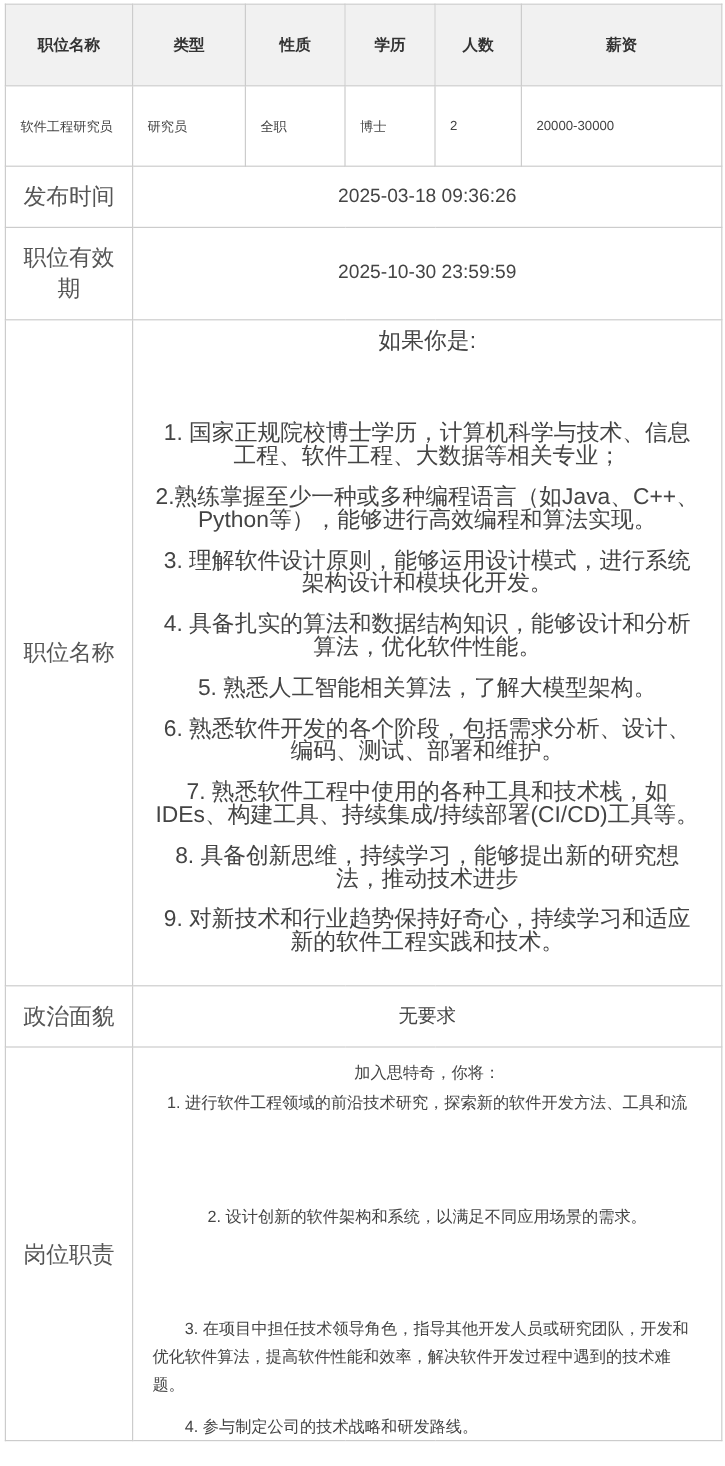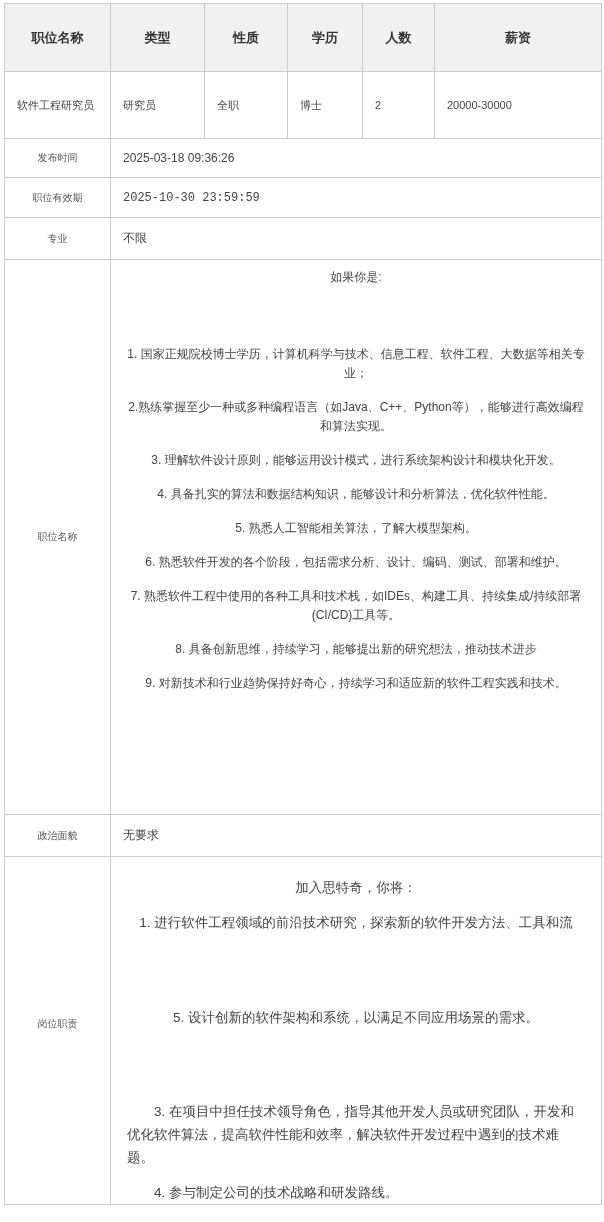--- a/index.html
+++ b/index.html
@@ -22,42 +22,42 @@
     border:1px solid var(--border);
     padding:12px;
     overflow:hidden;
   }
   .jobtable th{
     background:var(--header-bg);
     font-weight:bold;font-size:13px;color:#333;
     height:43px;text-align:center;
   }
   tr.job-row td{height:42px;font-size:11px;text-align:left;}
-  td.lbl{font-size:10px;color:var(--label-text);text-align:center;margin-left:12px;}
-  td.val{font-size:12px;text-align:left;}
+  td.lbl{font-size:19px;color:var(--label-text);text-align:center;margin-left:12px;}
+  td.val{font-size:16px;text-align:center;}
   tr.h30{height:30px;}
-  tr.h40{height:40px;font-family:Liberation Mono, monospace;}
+  tr.h40{height:40px;}
   tr.h38{height:38px;}
   tr.h39{height:39px;}
   tr.h36{height:36px;}
   tr.req-row{height:555px;}
   tr.resp-row{height:319px;}
   td.req-content{
     vertical-align:top;text-align:center;
-    padding:8px 16px 0 16px;font-size:12px;line-height:19px;
+    padding:8px 16px 0 16px;font-size:19px;line-height:19px;
   }
   td.req-content p{margin:15px 0 0 0;}
   td.req-content p.intro{margin:0;}
   td.req-content p.first-item{margin-top:58px;}
   td.resp-content{
     vertical-align:top;text-align:center;
     padding:5px 16px 0 16px;font-size:13.5px;line-height:19px;
   }
   td.resp-content p{margin:0;}
-  td.resp-content p.r-intro{margin:16px;font-family:Liberation Serif, serif;}
+  td.resp-content p.r-intro{margin:6px;font-family:Liberation Serif, serif;}
   td.resp-content p.r1{}
   td.resp-content p.r2{margin-top:76px;}
   td.resp-content p.r3{margin-top:73px;text-align:left;text-indent:2em;line-height:23px;}
   td.resp-content p.r4{margin-top:12px;text-align:left;text-indent:2em;line-height:23px;}
   td.resp-label{vertical-align:top;padding-top:160px;}
 </style>
 </head>
 <body>
 
 <div class="wrap">
@@ -91,24 +91,20 @@
     </tr>
 
     <tr class="h30">
       <td class="lbl">发布时间</td>
       <td class="val" colspan="5">2025-03-18 09:36:26</td>
     </tr>
     <tr class="h40">
       <td class="lbl">职位有效期</td>
       <td class="val" colspan="5">2025-10-30 23:59:59</td>
     </tr>
-    <tr class="h40">
-      <td class="lbl">专业</td>
-      <td class="val" colspan="5">不限</td>
-    </tr>
 
     <tr class="req-row">
       <td class="lbl">职位名称</td>
       <td class="req-content" colspan="5">
         <p class="intro">如果你是:</p>
         <p class="first-item">1. 国家正规院校博士学历，计算机科学与技术、信息工程、软件工程、大数据等相关专业；</p>
         <p>2.熟练掌握至少一种或多种编程语言（如Java、C++、Python等），能够进行高效编程和算法实现。</p>
         <p>3. 理解软件设计原则，能够运用设计模式，进行系统架构设计和模块化开发。</p>
         <p>4. 具备扎实的算法和数据结构知识，能够设计和分析算法，优化软件性能。</p>
         <p>5. 熟悉人工智能相关算法，了解大模型架构。</p>
@@ -122,20 +118,20 @@
     <tr class="h38">
       <td class="lbl">政治面貌</td>
       <td class="val" colspan="5">无要求</td>
     </tr>
 
     <tr class="resp-row">
       <td class="lbl resp-label">岗位职责</td>
       <td class="resp-content" colspan="5">
         <p class="r-intro">加入思特奇，你将：</p>
         <p class="r1">1. 进行软件工程领域的前沿技术研究，探索新的软件开发方法、工具和流</p>
-        <p class="r2">5. 设计创新的软件架构和系统，以满足不同应用场景的需求。</p>
+        <p class="r2">2. 设计创新的软件架构和系统，以满足不同应用场景的需求。</p>
         <p class="r3">3. 在项目中担任技术领导角色，指导其他开发人员或研究团队，开发和优化软件算法，提高软件性能和效率，解决软件开发过程中遇到的技术难题。</p>
         <p class="r4">4. 参与制定公司的技术战略和研发路线。</p>
       </td>
     </tr>
   </tbody>
     </table>
 </div>
 
 </body></html>

